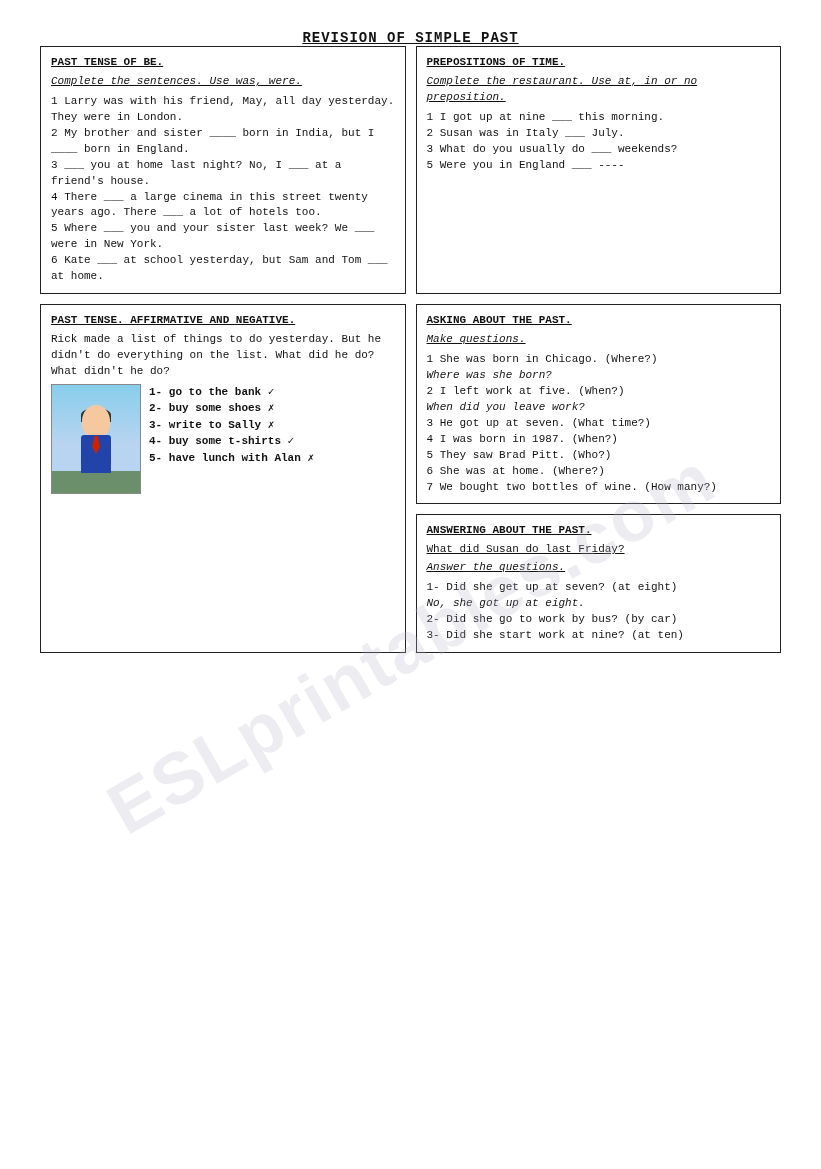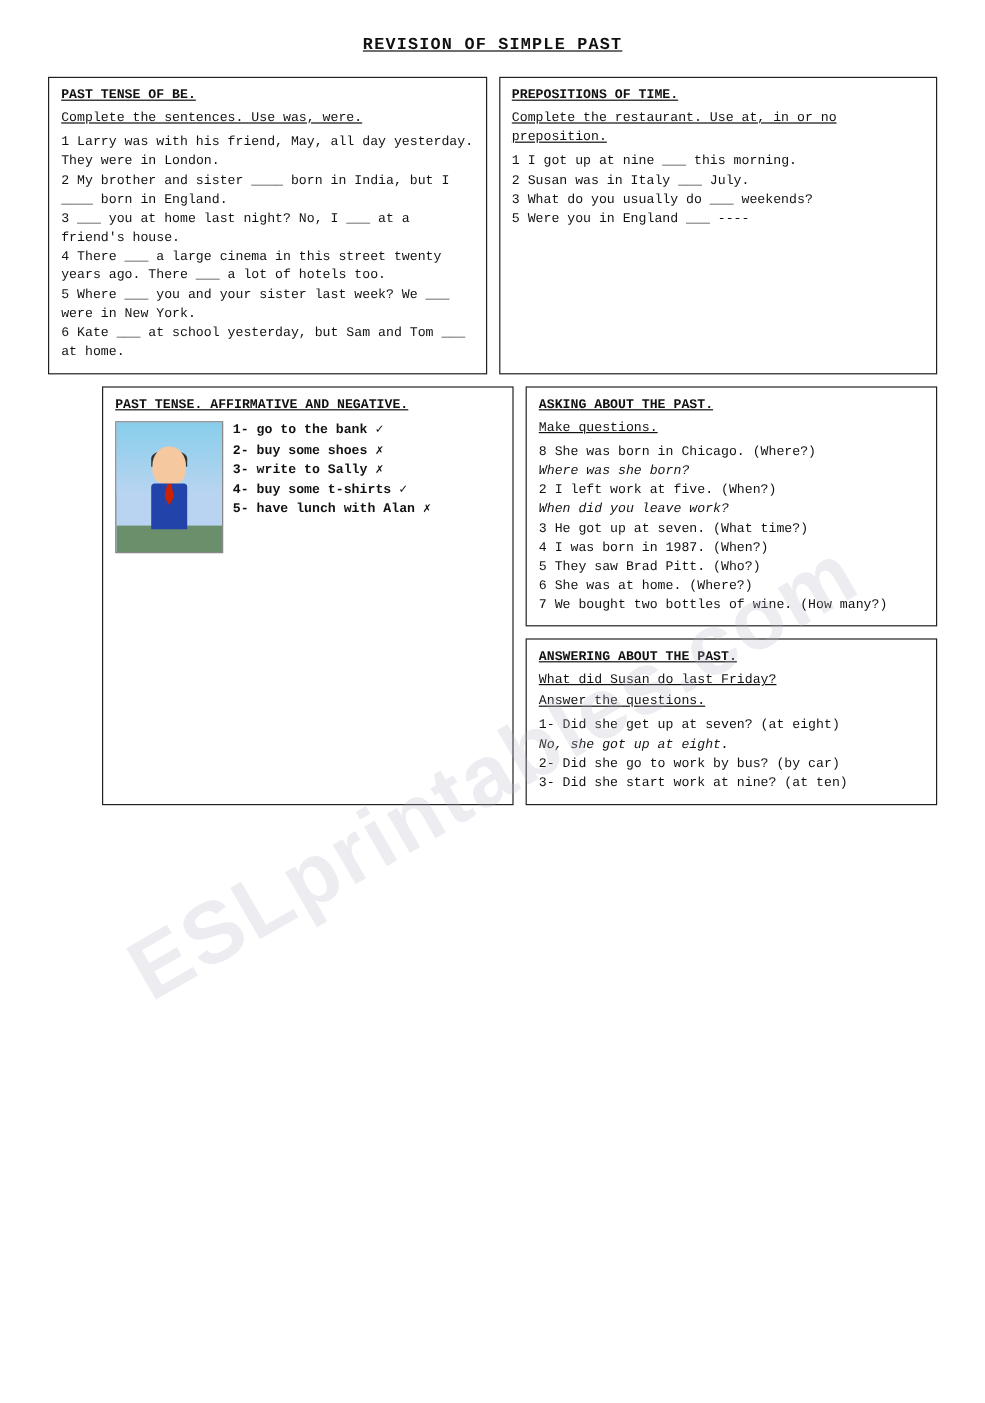--- a/index.html
+++ b/index.html
@@ -11,21 +11,20 @@
       width: 821px;
       min-height: 1169px;
       padding: 30px 40px;
       position: relative;
     }
     .page-title {
       text-align: center;
       font-size: 14px;
       font-weight: bold;
       text-decoration: underline;
-      margin-bottom: 18px;
       letter-spacing: 1px;
     }
     .grid {
       display: grid;
       grid-template-columns: 1fr 1fr;
       gap: 10px;
       border-radius: 20px;
     }
     .box {
       border: 1.5px solid #222;
@@ -34,31 +33,31 @@
       line-height: 1.45;
     }
     .box-title {
       font-weight: bold;
       text-decoration: underline;
       margin-bottom: 3px;
     }
     .box-subtitle {
       text-decoration: underline;
       margin-bottom: 4px;
+      font-style: italic;
     }
     .italic { font-style: italic; }
     .underline { }
 
     
     .bottom-grid {
       display: grid;
       grid-template-columns: 1fr 1fr;
       gap: 10px;
       margin-top: 10px;
-      margin-left: 45px;
     }
     .bottom-left {
       border: 1.5px solid #222;
       padding: 8px 10px;
       font-size: 11px;
       line-height: 1.45;
     }
     .bottom-right {
       display: flex;
       flex-direction: column;
@@ -189,20 +188,21 @@
       <p>3 What do you usually do ___ weekends?</p>
       <p>5 Were you in England ___ ----</p>
     </div>
   </div>
 </div>
 
 <div class="bottom-grid">
 
   <div class="bottom-left">
     <div class="box-title">PAST TENSE. AFFIRMATIVE AND NEGATIVE.</div>
+    <p>Rick made a list of things to do yesterday. But he didn't do everything on the list. What did he do? What didn't he do?</p>
     <div class="affirmative-inner">
       <div class="person-img">
         <div class="sky"></div>
         <div class="ground"></div>
         <div class="hair"></div>
         <div class="head"></div>
         <div class="body"></div>
         <div class="tie"></div>
       </div>
       <div class="list-items">
@@ -213,21 +213,21 @@
         <p>5- have lunch with Alan ✗</p>
       </div>
     </div>
   </div>
 
   <div class="bottom-right">
 
     <div class="box">
       <div class="box-title">ASKING ABOUT THE PAST.</div>
       <div class="box-subtitle">Make questions.</div>
-      <p>8 She was born in Chicago. (Where?)</p>
+      <p>1 She was born in Chicago. (Where?)</p>
       <p class="italic">Where was she born?</p>
       <p>2 I left work at five. (When?)</p>
       <p class="italic">When did you leave work?</p>
       <p>3 He got up at seven. (What time?)</p>
       <p>4 I was born in 1987. (When?)</p>
       <p>5 They saw Brad Pitt. (Who?)</p>
       <p>6 She was at home. (Where?)</p>
       <p>7 We bought two bottles of wine. (How many?)</p>
     </div>
 

